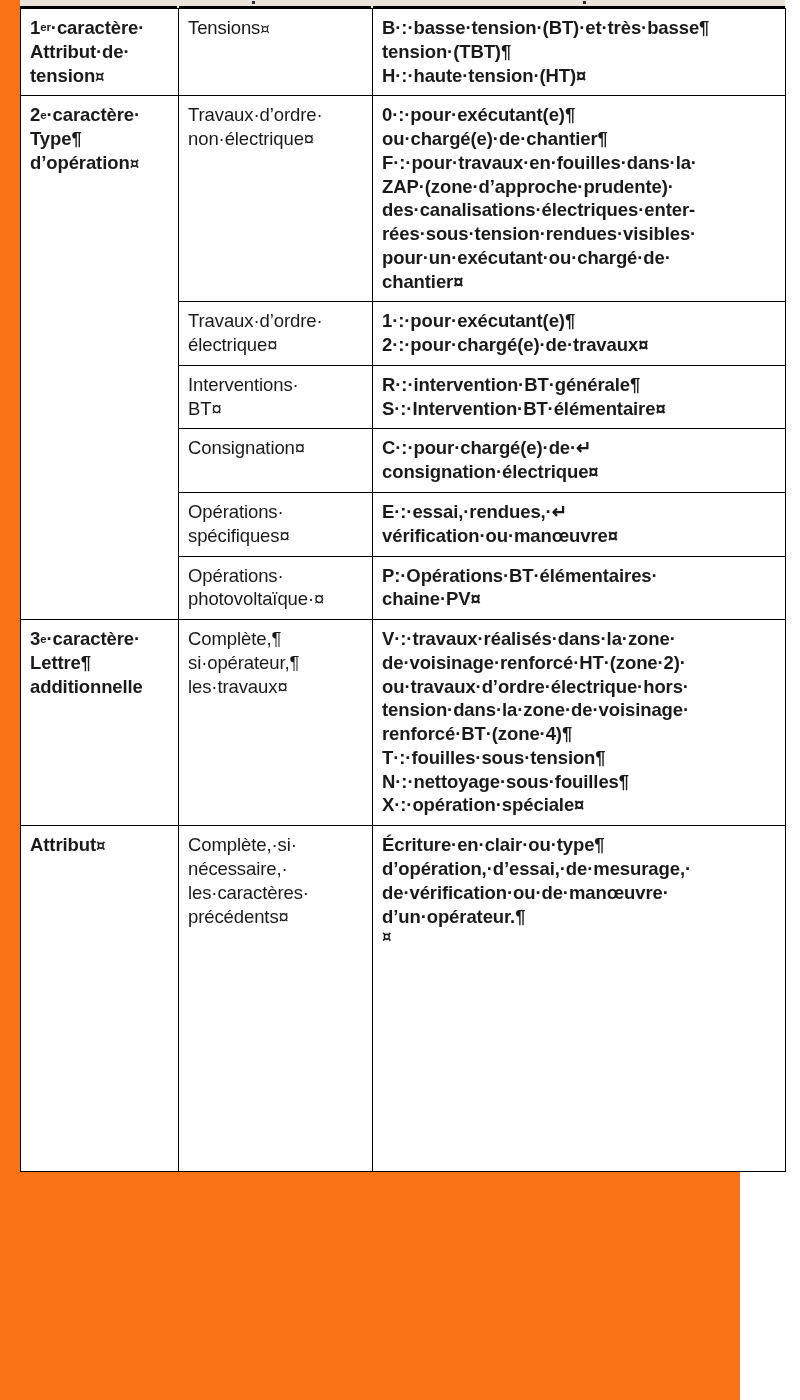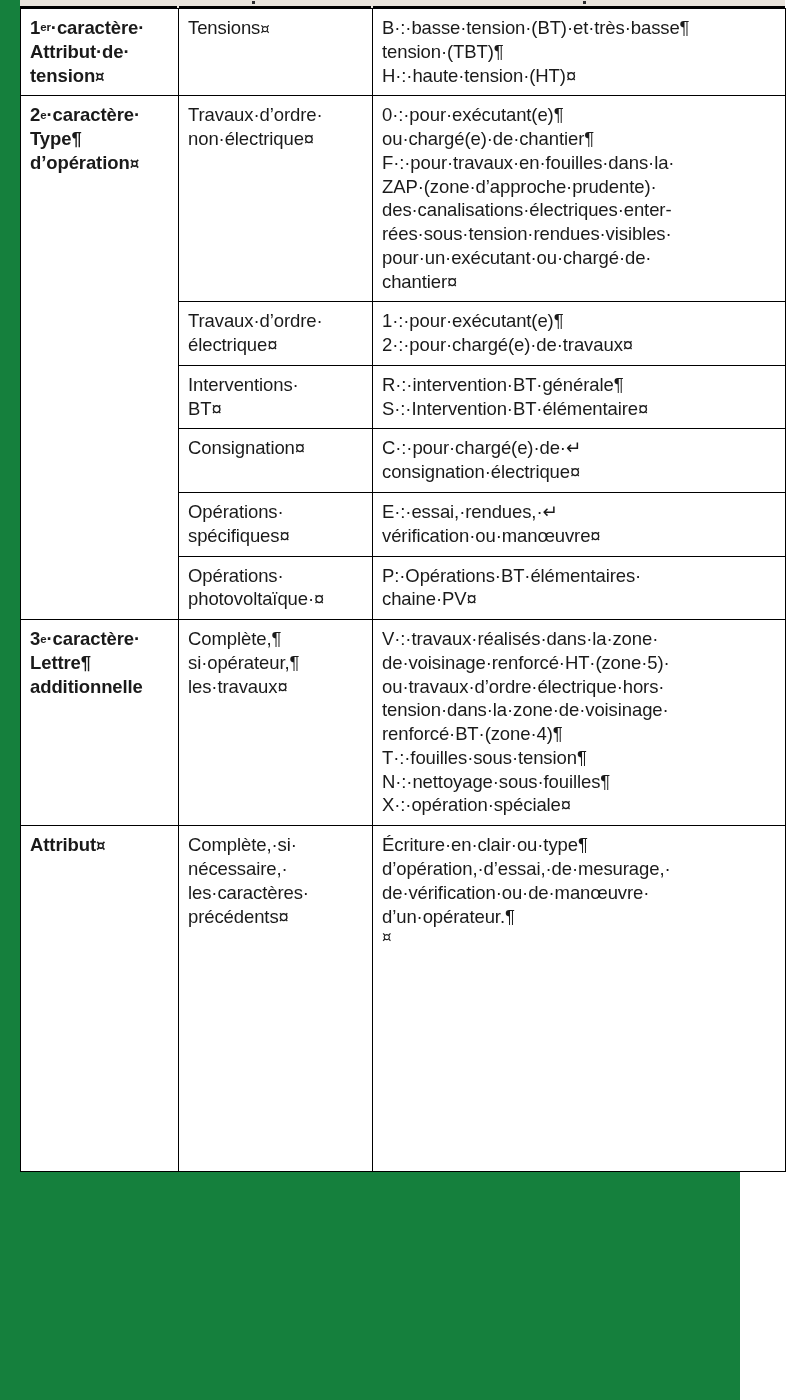--- a/index.html
+++ b/index.html
@@ -12,21 +12,21 @@
     height: 1400px;
     font-family: "Liberation Sans", sans-serif;
     color: #1a1a1a;
     overflow: hidden;
   }
 
   .page {
     position: relative;
     width: 740px;
     height: 1400px;
-    background: #15803d;
+    background: #f97316;
     box-sizing: border-box;
   }
 
   
   .top-strip {
     position: absolute;
     left: 20px;
     top: 0;
     width: 765px;
     height: 8px;
@@ -72,21 +72,21 @@
   }
   col.c1 { width: 158px; }
   col.c2 { width: 194px; }
   col.c3 { width: 413px; }
 
   td.col-a {
     font-weight: bold;
     letter-spacing: -0.35px;
   }
   td.col-b { font-weight: normal; margin-left: 16px; }
-  td.col-c { font-weight: normal; }
+  td.col-c { font-weight: bold; }
   .mark-cell {
     font-family: "DejaVu Sans", sans-serif;
     font-size: 15px;
     vertical-align: baseline;
   }
   .sup {
     font-size: 0.62em;
     vertical-align: baseline;
     position: relative;
     top: -0.22em;
@@ -216,21 +216,21 @@
             <span class="line">Lettre¶</span>
             <span class="nowrapline"><span>additionnelle</span></span>
           </td>
           <td class="col-b">
             <span class="line">Complète,¶</span>
             <span class="line">si·opérateur,¶</span>
             <span class="line">les·travaux¤</span>
           </td>
           <td class="col-c">
             <span class="line">V·:·travaux·réalisés·dans·la·zone·</span>
-            <span class="line">de·voisinage·renforcé·HT·(zone·5)·</span>
+            <span class="line">de·voisinage·renforcé·HT·(zone·2)·</span>
             <span class="line">ou·travaux·d’ordre·électrique·hors·</span>
             <span class="line">tension·dans·la·zone·de·voisinage·</span>
             <span class="line">renforcé·BT·(zone·4)¶</span>
             <span class="line">T·:·fouilles·sous·tension¶</span>
             <span class="line">N·:·nettoyage·sous·fouilles¶</span>
             <span class="line">X·:·opération·spéciale¤</span>
           </td>
         </tr>
 
         <tr>

